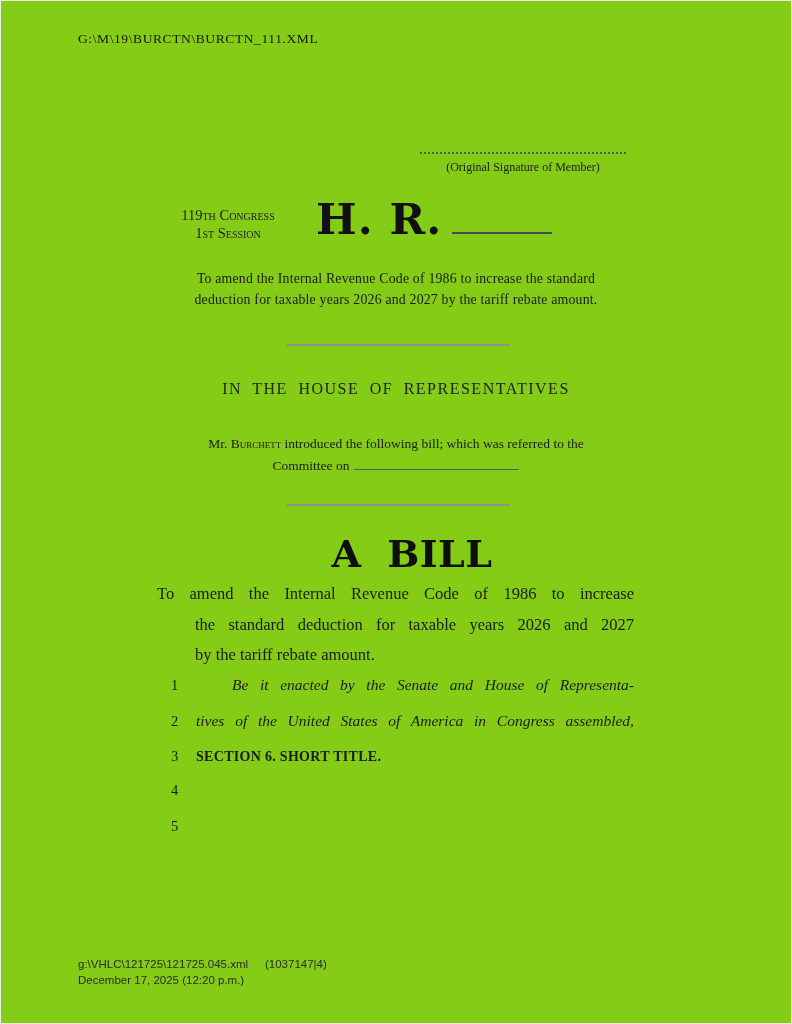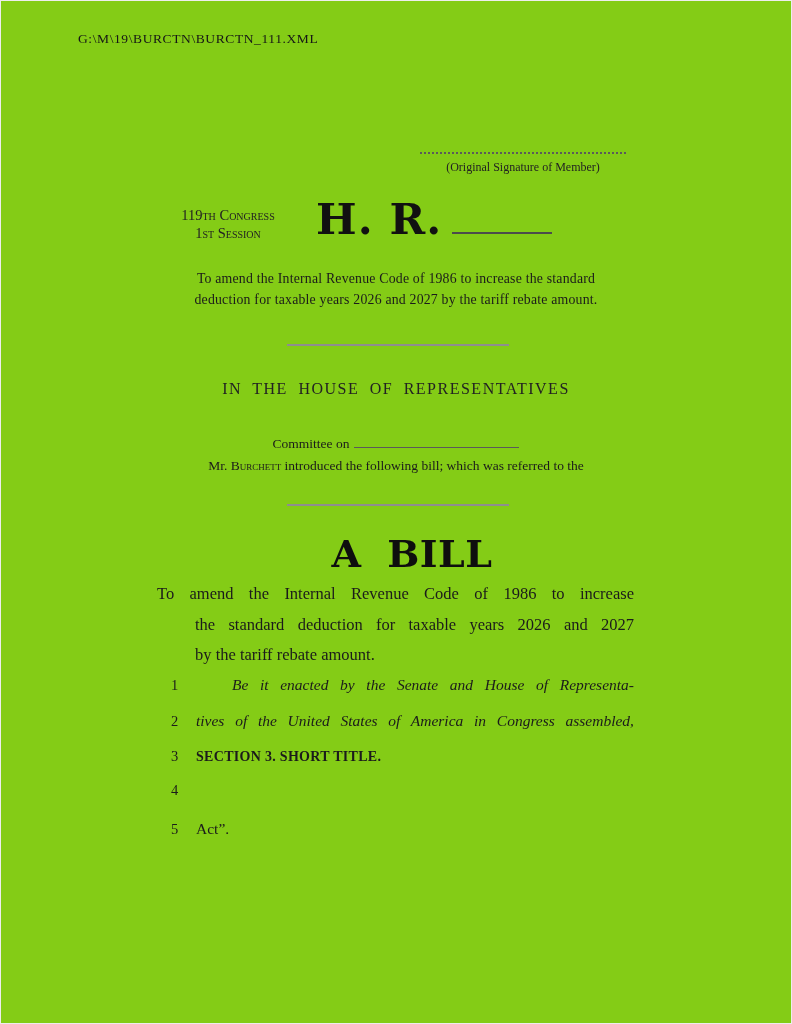--- a/index.html
+++ b/index.html
@@ -112,24 +112,24 @@
     <div>To amend the Internal Revenue Code of 1986 to increase the standard</div>
     <div>deduction for taxable years 2026 and 2027 by the tariff rebate amount.</div>
   </div>
 
   <div class="rule rule-1"></div>
 
   <div class="chamber-heading">IN THE HOUSE OF REPRESENTATIVES</div>
 
   <div class="intro">
     <div>
-      <span>Committee on</span><span class="committee-blank"></span>
+      <span>Mr. </span><span class="sc">Burchett</span><span> introduced the following bill; which was referred to the</span>
     </div>
     <div>
-      <span>Mr. </span><span class="sc">Burchett</span><span> introduced the following bill; which was referred to the</span>
+      <span>Committee on</span><span class="committee-blank"></span>
     </div>
   </div>
 
   <div class="rule rule-2"></div>
 
   <div class="bill-title">A BILL</div>
 
   <div class="long-title">
     <div class="jl">To amend the Internal Revenue Code of 1986 to increase</div>
     <div class="lt-cont jl">the standard deduction for taxable years 2026 and 2027</div>
@@ -140,25 +140,31 @@
     <div class="body-row">
       <span class="line-num">1</span>
       <div class="line-text it ind jl">Be it enacted by the Senate and House of Representa-</div>
     </div>
     <div class="body-row">
       <span class="line-num">2</span>
       <div class="line-text it jl">tives of the United States of America in Congress assembled,</div>
     </div>
     <div class="body-row">
       <span class="line-num">3</span>
-      <div class="line-text bold-heading">SECTION 3. SHORT TITLE.</div>
+      <div class="line-text bold-heading">SECTION 6. SHORT TITLE.</div>
     </div>
     <div class="body-row">
       <span class="line-num">4</span>
     </div>
     <div class="body-row">
       <span class="line-num">5</span>
-      <div class="line-text">Act”.</div>
     </div>
   </div>
 
+  <div class="page-footer">
+    <div class="footer-line1">
+      <span>g:\VHLC\121725\121725.045.xml</span>
+      <span class="doc-id">(1037147|4)</span>
+    </div>
+    <div>December 17, 2025 (12:20 p.m.)</div>
+  </div>
 
 </div>
 
 </body></html>

